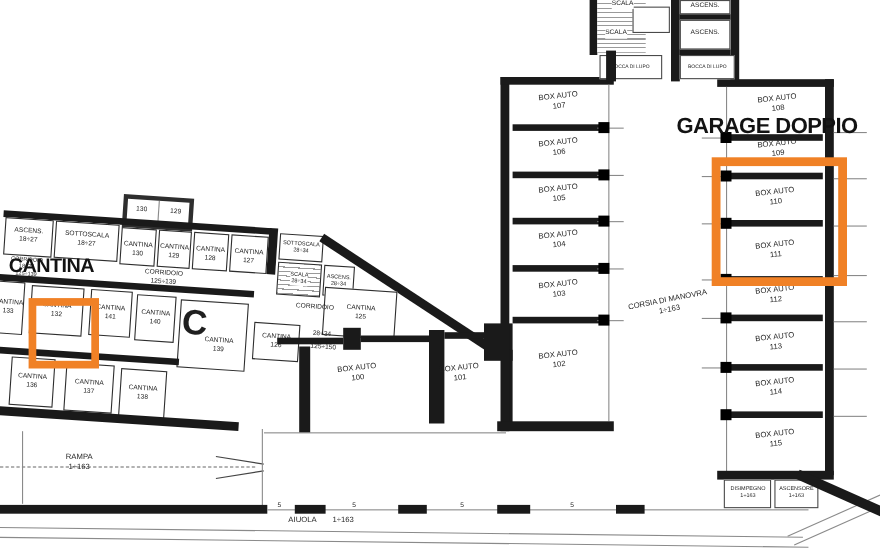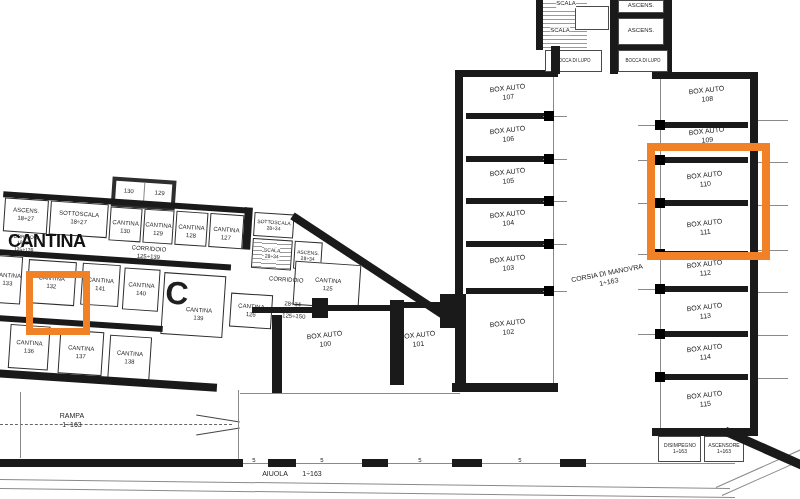--- a/index.html
+++ b/index.html
@@ -264,14 +264,15 @@
   <div class="roomT" style="left:618px;top:18px;width:46px;height:27px;"></div>
   <div class="rl s6" style="left:641px;top:31px;">ASCENS.</div>
   <div class="wall" style="left:618px;top:45px;width:46px;height:5px;"></div>
   <div class="roomT" style="left:545px;top:50px;width:57px;height:22px;"></div>
   <div class="rl" style="left:573px;top:61px;font-size:4.5px;">BOCCA DI LUPO</div>
   <div class="roomT" style="left:618px;top:50px;width:50px;height:22px;"></div>
   <div class="rl" style="left:643px;top:61px;font-size:4.5px;">BOCCA DI LUPO</div>
   <div class="wall" style="left:551px;top:46px;width:9px;height:28px;"></div>
 
   <div class="hl" style="left:647px;top:143px;width:123px;height:117px;border-width:8px;"></div>
+  <div class="big" style="left:615px;top:104px;font-size:20px;">GARAGE DOPPIO</div>
 
 </div>
 
 </body></html>

